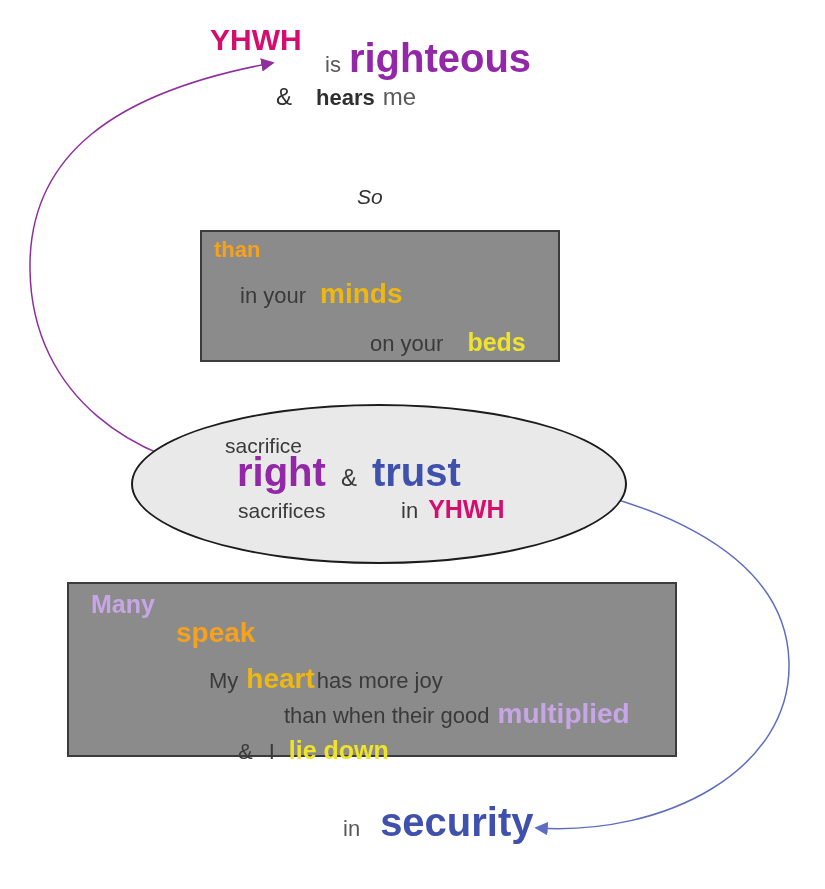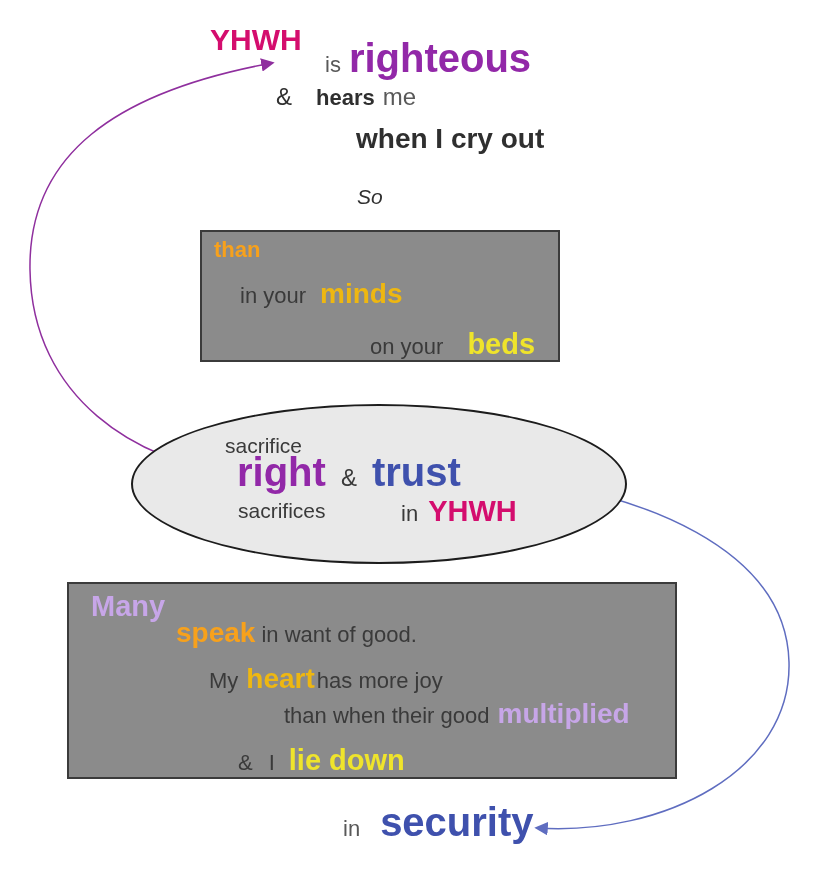--- a/index.html
+++ b/index.html
@@ -22,21 +22,21 @@
   .yellow{color:#efe42b;font-weight:800;}
   .lavender{color:#c7a6e8;font-weight:800;}
   .dark{color:#303030;}
   .darkbold{color:#2f2f2f;font-weight:800;}
   .gray{color:#595959;margin-left:40px;}
   .boxdark{color:#3a3a3a;}
 
   
   .sz40{font-size:40px;line-height:1.1;}
   .sz30{font-size:30px;line-height:1.1;}
-  .sz29{font-size:29px;line-height:1.1;}
+  .sz29{font-size:25px;line-height:1.1;}
   .sz28{font-size:28px;line-height:1.1;}
   .sz27{font-size:22px;line-height:1.1;}
   .sz24{font-size:24px;line-height:1.1;}
   .sz22{font-size:22px;line-height:1.1;}
   .sz21{font-size:21px;line-height:1.1;}
 
   .graybox{
     position:absolute;
     background:#8b8b8b;
     border:2px solid #3b3b3b;
@@ -80,21 +80,20 @@
     <span class="sz22 gray">is</span>
     <span class="sz40 purple mlead">righteous</span>
   </div>
 
   <div class="abs row" style="left:276px;top:84px;">
     <span class="sz24 dark">&amp;</span>
     <span class="sz27 darkbold" style="margin-left:24px;">hears</span>
     <span class="sz24 gray mlead">me</span>
   </div>
 
-  <div class="abs sz28 darkbold" style="left:356px;top:124px;">when I cry out</div>
 
   <div class="abs sz21 dark" style="left:357px;top:185px;font-style:italic;">So</div>
 
   <div class="graybox" style="left:200px;top:230px;width:360px;height:132px;">
     <div class="abs sz27 orange" style="left:12px;top:6px;">than</div>
     <div class="abs row" style="left:38px;top:47px;">
       <span class="sz22 boxdark">in your</span>
       <span class="sz28 gold" style="margin-left:14px;">minds</span>
     </div>
     <div class="abs row" style="left:168px;top:97px;text-align:right;">
@@ -110,39 +109,38 @@
       <span class="sz24 boxdark" style="margin:0 15px;">&amp;</span>
       <span class="sz40 blue">trust</span>
     </div>
     <div class="abs sz21 boxdark" style="left:105px;top:93px;">sacrifices</div>
     <div class="abs row" style="left:268px;top:90px;">
       <span class="sz22 boxdark">in</span>
       <span class="sz29 crimson" style="margin-left:10px;">YHWH</span>
     </div>
   </div>
 
-  <div class="graybox" style="left:67px;top:582px;width:610px;height:197px;">
+  <div class="graybox" style="left:67px;top:582px;width:610px;height:175px;">
     <div class="abs sz29 lavender" style="left:22px;top:7px;">Many</div>
     <div class="abs row" style="left:107px;top:34px;">
       <span class="sz28 orange">speak</span>
-      <span class="sz22 boxdark" style="margin-left:6px;">in want of good.</span>
     </div>
     <div class="abs row" style="left:140px;top:80px;">
       <span class="sz22 boxdark">My</span>
       <span class="sz28 gold mlead">heart</span>
       <span class="sz22 boxdark" style="margin-left:2px;">has more joy</span>
     </div>
     <div class="abs row" style="left:215px;top:115px;">
       <span class="sz22 boxdark">than when their good</span>
       <span class="sz28 lavender mlead">multiplied</span>
     </div>
     <div class="abs row" style="left:169px;top:153px;">
       <span class="sz22 boxdark">&amp;</span>
       <span class="sz22 boxdark" style="margin-left:16px;">I</span>
-      <span class="sz29 yellow" style="margin-left:14px;margin-top:8px;">lie down</span>
+      <span class="sz29 yellow" style="margin-left:14px;">lie down</span>
     </div>
   </div>
 
   <div class="abs row" style="left:303px;top:800px;">
     <span class="sz22 gray">in</span>
     <span class="sz40 blue" style="margin-left:20px;">security</span>
   </div>
 
 </div>
 

